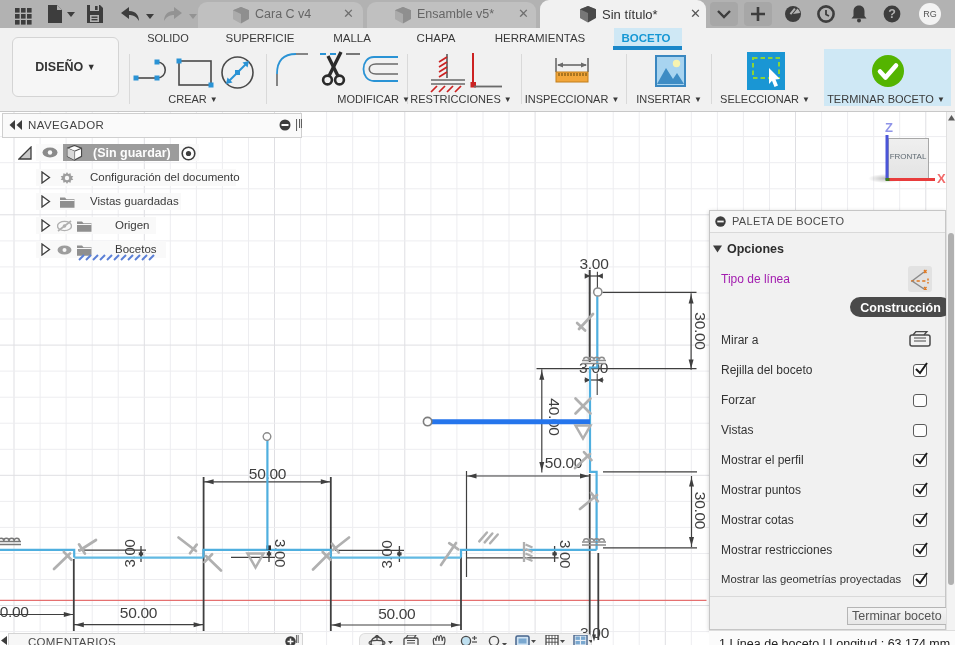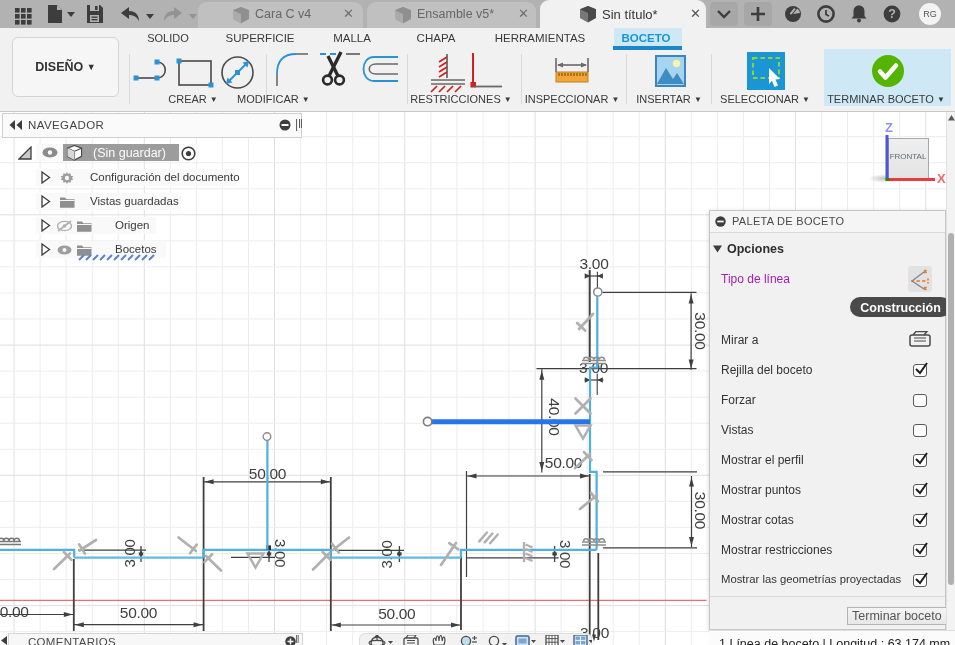--- a/index.html
+++ b/index.html
@@ -366,21 +366,21 @@
 <div class="abs" style="left:613px;top:46px;width:68.5px;height:4px;background:#1a87c9"></div>
 
 <div class="abs" style="left:128.5px;top:54px;width:1px;height:50px;background:#d9d9d9"></div>
 <div class="abs" style="left:266px;top:54px;width:1px;height:50px;background:#d9d9d9"></div>
 <div class="abs" style="left:407px;top:54px;width:1px;height:50px;background:#d9d9d9"></div>
 <div class="abs" style="left:521px;top:54px;width:1px;height:50px;background:#d9d9d9"></div>
 <div class="abs" style="left:625.8px;top:54px;width:1px;height:50px;background:#d9d9d9"></div>
 <div class="abs" style="left:710.6px;top:54px;width:1px;height:50px;background:#d9d9d9"></div>
 
 <div class="abs" style="left:113px;top:93px;width:160px;text-align:center;font-size:11px;color:#3a3a3a">CREAR <span style="font-size:8px;vertical-align:1px">▼</span></div>
-<div class="abs" style="left:237px;top:93px;width:160px;text-align:left;font-size:11px;color:#3a3a3a">MODIFICAR <span style="font-size:8px;vertical-align:1px">▼</span></div>
+<div class="abs" style="left:250px;top:93px;width:160px;text-align:right;font-size:11px;color:#3a3a3a">MODIFICAR <span style="font-size:8px;vertical-align:1px">▼</span></div>
 <div class="abs" style="left:381px;top:93px;width:160px;text-align:center;font-size:11px;color:#3a3a3a">RESTRICCIONES <span style="font-size:8px;vertical-align:1px">▼</span></div>
 <div class="abs" style="left:492px;top:93px;width:160px;text-align:center;font-size:11px;color:#3a3a3a">INSPECCIONAR <span style="font-size:8px;vertical-align:1px">▼</span></div>
 <div class="abs" style="left:589px;top:93px;width:160px;text-align:center;font-size:11px;color:#3a3a3a">INSERTAR <span style="font-size:8px;vertical-align:1px">▼</span></div>
 <div class="abs" style="left:685px;top:93px;width:160px;text-align:center;font-size:11px;color:#3a3a3a">SELECCIONAR <span style="font-size:8px;vertical-align:1px">▼</span></div>
 <div class="abs" style="left:806px;top:93px;width:160px;text-align:center;font-size:11px;color:#3a3a3a">TERMINAR BOCETO <span style="font-size:8px;vertical-align:1px">▼</span></div>
 
 <svg class="abs" style="left:130px;top:55px" width="45" height="32">
     <path d="M6,23 H27" stroke="#4a4a4a" stroke-width="1.6" fill="none"></path>
     <path d="M27,23 C38,23 38,7 27,7" stroke="#4a4a4a" stroke-width="1.6" fill="none"></path>
     <rect x="3.5" y="20.5" width="5" height="5" fill="#2a93d5"></rect>
@@ -495,21 +495,21 @@
     <ellipse cx="8" cy="5.5" rx="7.5" ry="5" fill="#8b8b8b"></ellipse>
     <circle cx="8" cy="5.5" r="2.2" fill="#fafafa"></circle>
   </svg>
 <div class="abs" style="left:63px;top:144px;width:116px;height:17px;background:#9c9c9c"></div>
 
 <svg class="abs" style="left:66px;top:144.5px" width="17" height="16" viewBox="0 0 18 17">
     <path d="M9,0.5 L16.5,3.4 L16.5,12 L9,16 L1.5,12 L1.5,3.4 Z" fill="#fdfdfd" stroke="#4a4a4a" stroke-width="1.2"></path>
     <path d="M1.5,3.4 L9,6.6 L16.5,3.4 M9,6.6 L9,16" fill="none" stroke="#4a4a4a" stroke-width="1.2"></path>
     <path d="M1.5,3.4 L9,6.6 L9,16 L1.5,12 Z" fill="#d9d9d9"></path>
   </svg>
-<div class="abs" style="left:93px;top:146px;font-size:12.5px;font-weight:normal;color:#fdfdfd">(Sin guardar)</div>
+<div class="abs" style="left:93px;top:146px;font-size:12.5px;font-weight:bold;color:#fdfdfd">(Sin guardar)</div>
 <div class="abs" style="left:179px;top:144px;width:20px;height:17px;background:rgba(250,250,250,0.9)"></div>
 <svg class="abs" style="left:181px;top:145.5px" width="15" height="15">
     <circle cx="7.5" cy="7.5" r="6.3" fill="#fff" stroke="#3d3d3d" stroke-width="1.6"></circle>
     <circle cx="7.5" cy="7.5" r="2.6" fill="#3d3d3d"></circle>
   </svg>
 
 <div class="abs" style="left:36px;top:169px;width:200px;height:17px;background:rgba(249,249,249,0.92)"></div>
 <svg class="abs" style="left:40px;top:171px" width="11" height="13">
     <path d="M2,1 L9.5,6.5 L2,12 Z" fill="#fdfdfd" stroke="#3d3d3d" stroke-width="1.3"></path>
   </svg>

